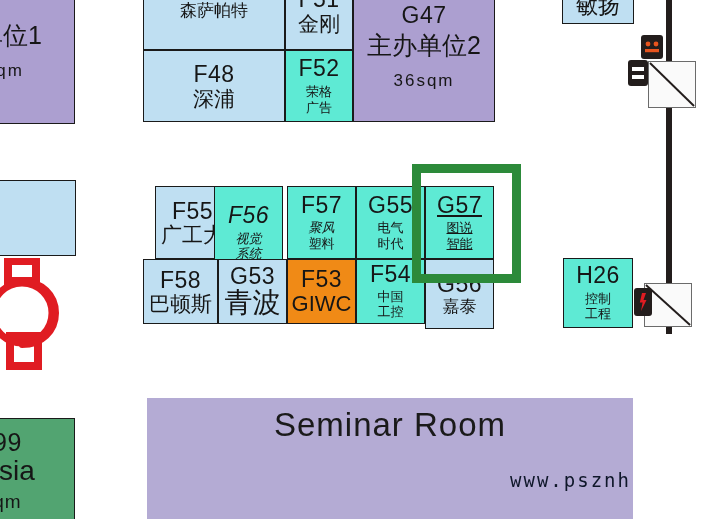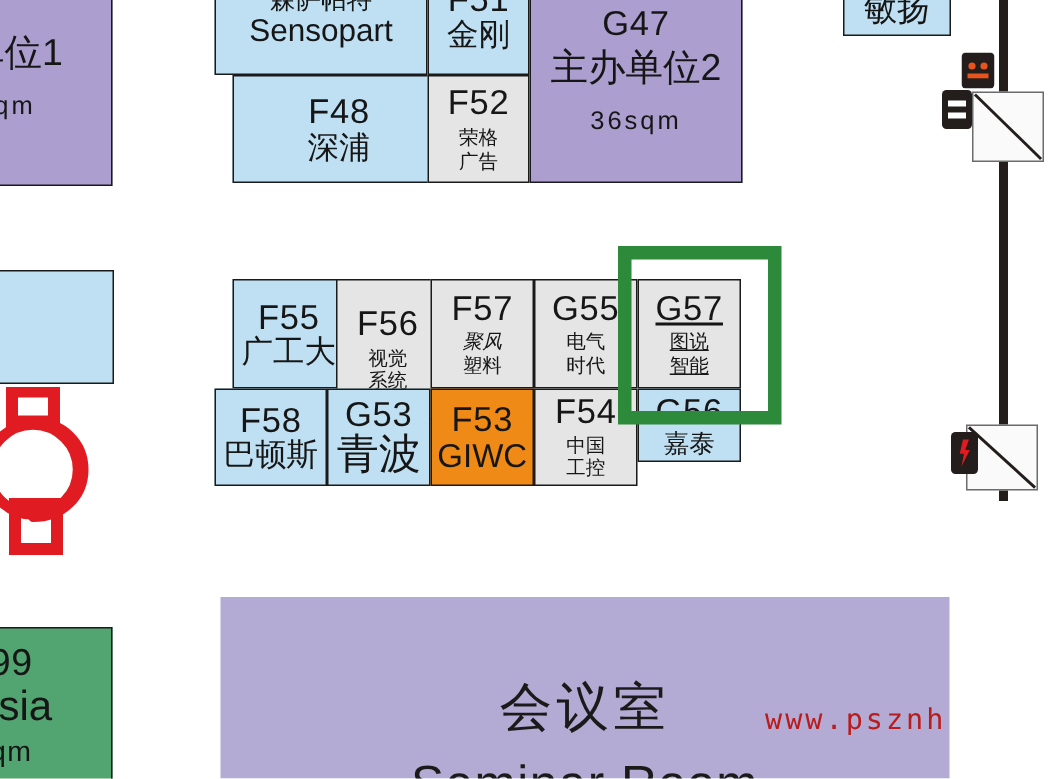--- a/index.html
+++ b/index.html
@@ -25,21 +25,21 @@
     line-height:1.02;
     color:#161616;
     overflow:hidden;
   }
   .booth .code{font-size:23px;letter-spacing:.5px;white-space:nowrap;}
   .booth .name{font-size:21px;white-space:nowrap;}
   .booth .name2{font-size:13px;line-height:1.18;white-space:nowrap;}
   .booth .area{font-size:17px;letter-spacing:2px;white-space:nowrap;}
 
   .c-blue{background:#bfdff2;}
-  .c-green{background:#e5e5e5;}
+  .c-green{background:#5eead4;}
   .c-purple{background:#ac9fd0;}
   .c-orange{background:#f08a16;}
   .c-darkgreen{background:#52a471;}
 
   
   .wall{position:absolute;background:#231d1c;}
 
   
   .door{
     position:absolute;
@@ -68,21 +68,21 @@
     position:absolute;
     background:#ffffff;
   }
 
   
   .watermark{
     position:absolute;
     font-family:"DejaVu Sans Mono","Liberation Mono",monospace;
     font-size:19px;
     letter-spacing:2px;
-    color:#b91c1c;
+    color:#0f172a;
     white-space:nowrap;
   }
 
   
   .seminar{
     position:absolute;
     background:#b4abd4;
     display:flex;
     flex-direction:column;
     align-items:center;
@@ -97,35 +97,34 @@
 <div id="map">
 
   <div class="booth c-purple" style="left:-55px;top:-26px;width:130px;height:150px;">
     <div class="code"></div>
     <div class="name" style="font-size:25px;margin-top:4px;">单位1</div>
     <div class="area" style="margin-top:14px;">qm</div>
   </div>
 
   <div class="booth c-blue" style="left:143px;top:-28px;width:142px;height:78px;">
     <div class="name2" style="font-size:17px;">森萨帕特</div>
-    <div class="name" style="font-size:21px;">Sensopart</div>
   </div>
 
   <div class="booth c-blue" style="left:285px;top:-28px;width:68px;height:78px;">
     <div class="code">F51</div>
     <div class="name" style="margin-top:2px;">金刚</div>
   </div>
 
   <div class="booth c-purple" style="left:353px;top:-28px;width:142px;height:150px;">
     <div class="code">G47</div>
     <div class="name" style="font-size:25px;margin-top:5px;">主办单位2</div>
     <div class="area" style="margin-top:14px;">36sqm</div>
   </div>
 
-  <div class="booth c-blue" style="left:143px;top:50px;width:142px;height:72px;margin-left:12px;">
+  <div class="booth c-blue" style="left:143px;top:50px;width:142px;height:72px;">
     <div class="code">F48</div>
     <div class="name" style="margin-top:2px;">深浦</div>
   </div>
 
   <div class="booth c-green" style="left:285px;top:50px;width:68px;height:72px;">
     <div class="code">F52</div>
     <div class="name2" style="margin-top:4px;">荣格</div>
     <div class="name2">广告</div>
   </div>
 
@@ -133,21 +132,21 @@
     <div class="name" style="font-size:22px;">敏扬</div>
   </div>
 
   <div class="booth c-blue" style="left:-25px;top:180px;width:101px;height:76px;"></div>
 
   <div class="booth c-blue" style="left:143px;top:186px;width:75px;height:73px;margin-left:12px;">
     <div class="code">F55</div>
     <div class="name" style="margin-top:1px;">广工大</div>
   </div>
 
-  <div class="booth c-green" style="left:224px;top:186px;width:69px;height:94px;">
+  <div class="booth c-green" style="left:214px;top:186px;width:69px;height:94px;font-style:italic;">
     <div class="code">F56</div>
     <div class="name2" style="margin-top:3px;">视觉</div>
     <div class="name2">系统</div>
   </div>
 
   <div class="booth c-green" style="left:287px;top:186px;width:69px;height:73px;">
     <div class="code">F57</div>
     <div class="name2" style="margin-top:3px;font-style:italic;">聚风</div>
     <div class="name2">塑料</div>
   </div>
@@ -178,35 +177,39 @@
     <div class="code">F53</div>
     <div class="name" style="font-size:22px;margin-top:1px;">GIWC</div>
   </div>
 
   <div class="booth c-green" style="left:356px;top:259px;width:69px;height:65px;">
     <div class="code">F54</div>
     <div class="name2" style="margin-top:2px;">中国</div>
     <div class="name2">工控</div>
   </div>
 
-  <div class="booth c-blue" style="left:425px;top:259px;width:69px;height:49px;">
+  <div class="booth c-blue" style="left:425px;top:259px;width:69px;height:70px;">
     <div class="code">G56</div>
     <div class="name" style="font-size:17px;margin-top:1px;">嘉泰</div>
   </div>
 
 
+  <div class="booth c-green" style="left:563px;top:258px;width:70px;height:70px;">
+    <div class="code">H26</div>
+    <div class="name2" style="margin-top:3px;">控制</div>
+    <div class="name2">工程</div>
+  </div>
 
   <div class="booth c-darkgreen" style="left:-60px;top:418px;width:135px;height:105px;">
     <div class="code" style="font-size:25px;">99</div>
     <div class="name" style="font-size:28px;margin-top:2px;">Asia</div>
     <div class="area" style="font-size:19px;margin-top:6px;letter-spacing:1px;">qm</div>
   </div>
 
   <div class="seminar" style="left:147px;top:398px;width:486px;height:121px;">
-    <div class="cn" style="margin-top:50px;">会议室</div>
     <div class="en" style="margin-top:8px;">Seminar Room</div>
   </div>
 
   <div class="watermark" style="left:510px;top:469px;">www.psznh</div>
 
   <div class="wall" style="left:666px;top:-5px;width:6px;height:339px;"></div>
 
   <div class="door" style="left:648px;top:61px;width:48px;height:47px;">
     <svg viewBox="0 0 48 47" preserveAspectRatio="none">
       <line x1="1" y1="1" x2="47" y2="46" stroke="#231d1c" stroke-width="2"></line>

